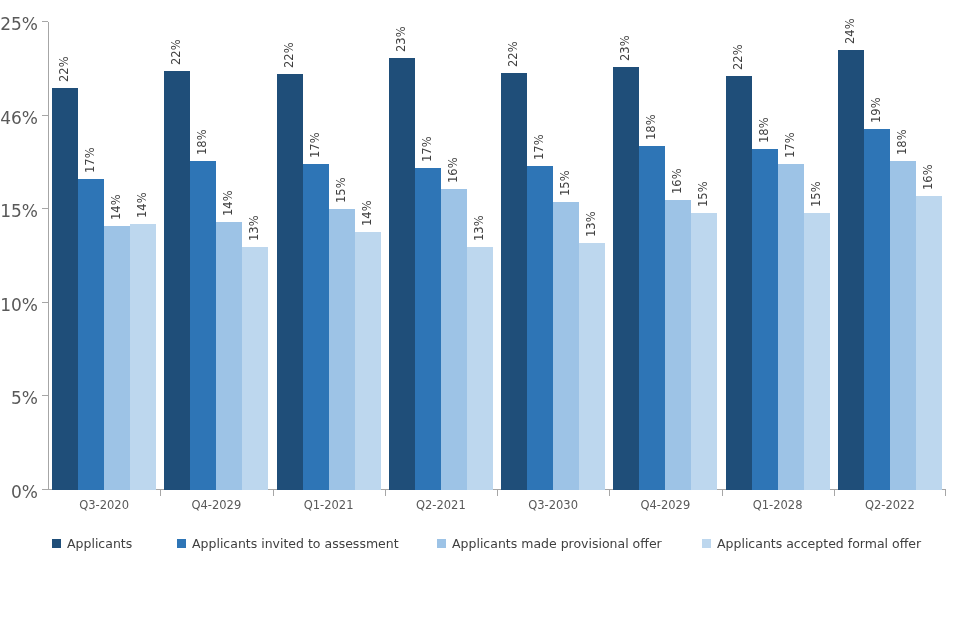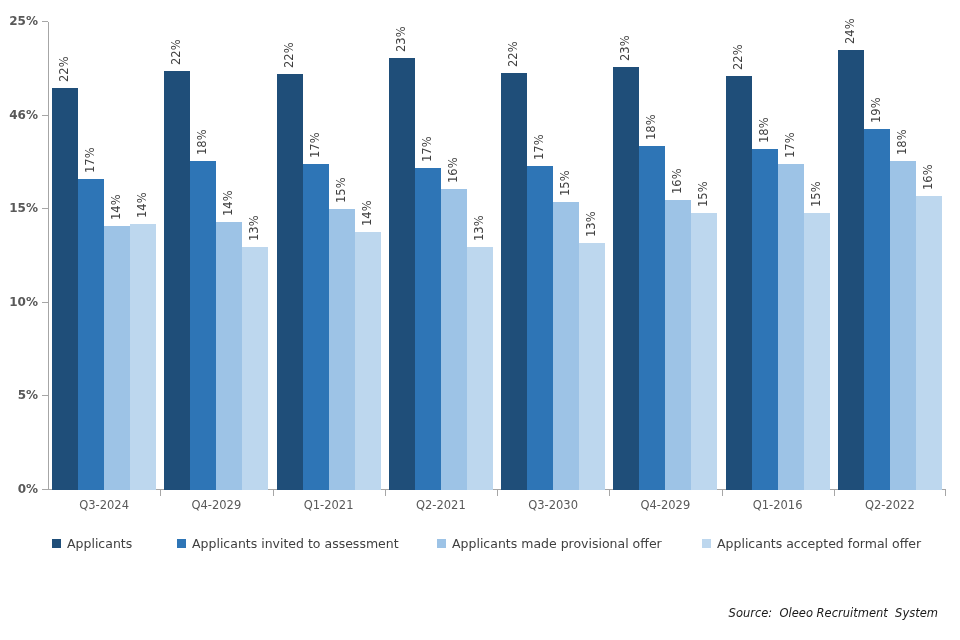--- a/index.html
+++ b/index.html
@@ -56,25 +56,24 @@
     right: 0;
     top: -1px;
     width: 6px;
     height: 1px;
     background: #a6a6a6;
   }
   .ytick .tick-label {
     position: absolute;
     right: 10px;
     top: -8px;
-    font-size: 12px;
+    font-size: 17px;
     color: #595959;
     white-space: nowrap;
     text-align: right;
-    font-weight: bold;
   }
 
   
   .group {
     position: absolute;
     bottom: 0;
     height: 468px;
   }
   .group-sep {
     position: absolute;
@@ -368,27 +367,27 @@
               <div class="bar s3" style="height: 293.904px; background: rgb(189, 215, 238);"></div>
             </div>
           </div>
           <div class="group-sep" style="left: 0px;"></div>
           <div class="group-sep" style="left: 111.25px;"></div>
         </div>
       </div>
   </div>
 
   <div id="xlabels">
-      <div class="xlabel" style="left: 48px; width: 112.25px;">Q3-2024</div>
+      <div class="xlabel" style="left: 48px; width: 112.25px;">Q3-2020</div>
       <div class="xlabel" style="left: 160.25px; width: 112.25px;">Q4-2029</div>
       <div class="xlabel" style="left: 272.5px; width: 112.25px;">Q1-2021</div>
       <div class="xlabel" style="left: 384.75px; width: 112.25px;">Q2-2021</div>
       <div class="xlabel" style="left: 497px; width: 112.25px;">Q3-2030</div>
       <div class="xlabel" style="left: 609.25px; width: 112.25px;">Q4-2029</div>
-      <div class="xlabel" style="left: 721.5px; width: 112.25px;">Q1-2016</div>
+      <div class="xlabel" style="left: 721.5px; width: 112.25px;">Q1-2028</div>
       <div class="xlabel" style="left: 833.75px; width: 112.25px;">Q2-2022</div>
     </div>
 
   <div id="legend">
       <div class="legend-item" style="position: absolute; left: 0px;">
         <span class="legend-swatch" style="background: rgb(31, 78, 121);"></span>
         <span class="legend-label">Applicants</span>
       </div>
       <div class="legend-item" style="position: absolute; left: 125px;">
         <span class="legend-swatch" style="background: rgb(46, 117, 182);"></span>
@@ -397,15 +396,14 @@
       <div class="legend-item" style="position: absolute; left: 385px;">
         <span class="legend-swatch" style="background: rgb(157, 195, 230);"></span>
         <span class="legend-label">Applicants made provisional offer</span>
       </div>
       <div class="legend-item" style="position: absolute; left: 650px;">
         <span class="legend-swatch" style="background: rgb(189, 215, 238);"></span>
         <span class="legend-label">Applicants accepted formal offer</span>
       </div>
     </div>
 
-  <div id="source-note">Source:  Oleeo Recruitment  System</div>
 
 </div>
 
 </body></html>

